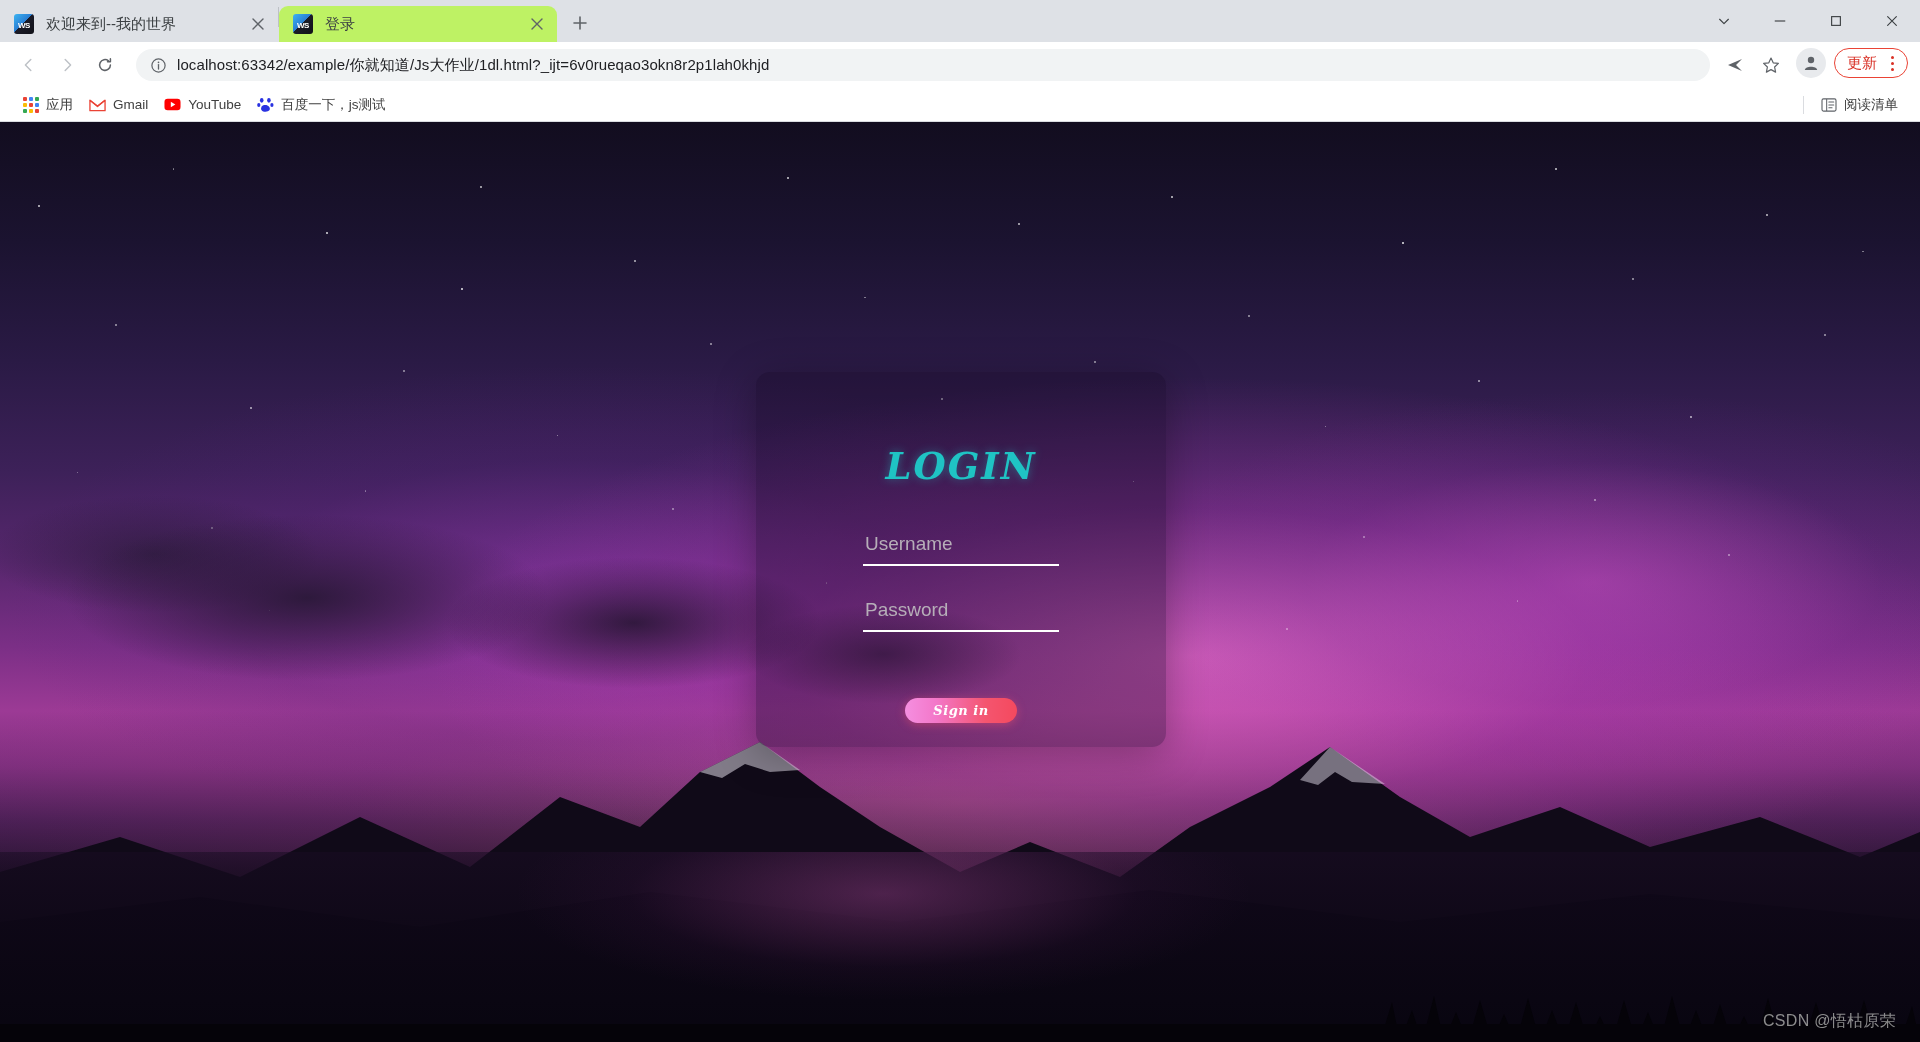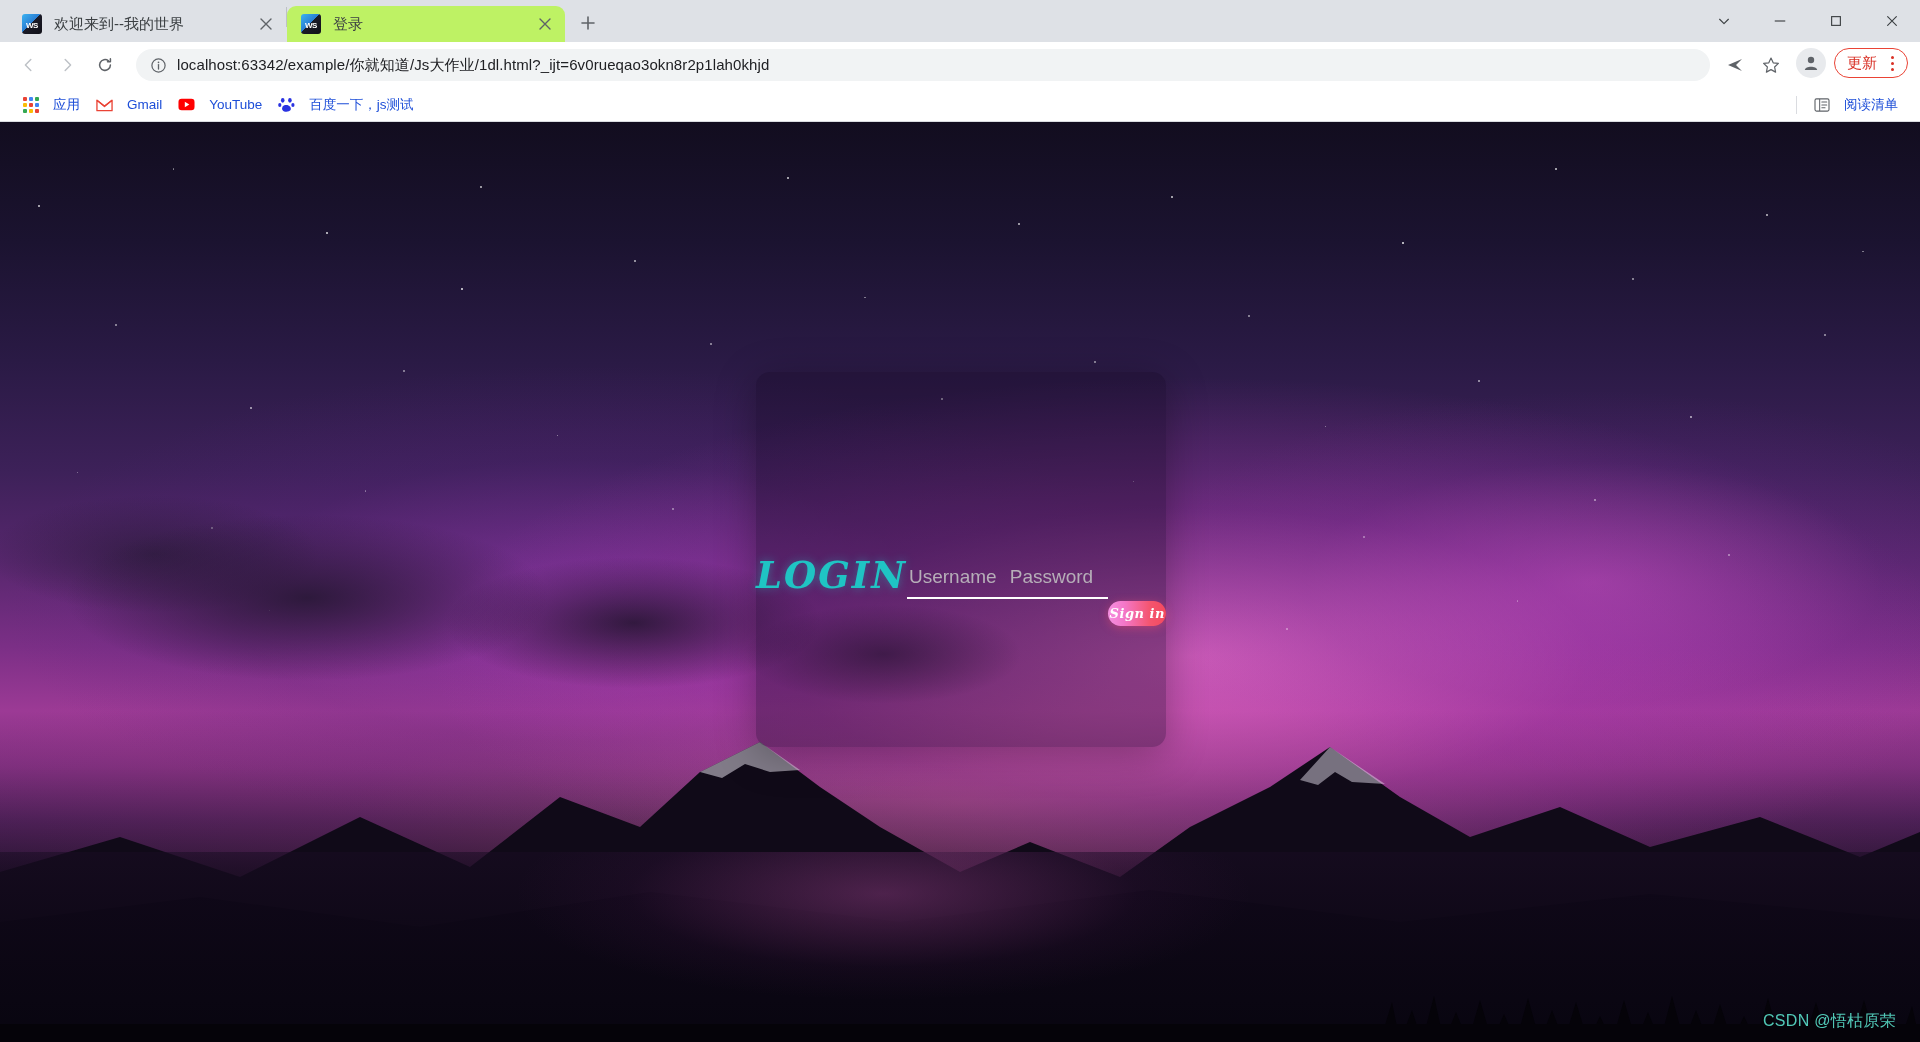--- a/index.html
+++ b/index.html
@@ -11,21 +11,20 @@
   }
 
   
   .browser { width: 1920px; height: 1042px; position: relative; }
 
   .tabstrip {
     height: 42px;
     background: #dee1e6;
     display: flex;
     align-items: flex-end;
-    padding-left: 8px;
     position: relative;
   }
   .tab {
     height: 36px;
     width: 278px;
     display: flex;
     align-items: center;
     padding: 0 8px 0 14px;
     border-radius: 9px 9px 0 0;
     position: relative;
@@ -174,25 +173,25 @@
   .bookmarks {
     height: 34px;
     background: #fff;
     display: flex;
     align-items: center;
     padding: 0 14px;
     border-bottom: 1px solid #dadce0;
   }
   .bm {
     display: flex; align-items: center;
-    gap: 14px;
+    gap: 7px;
     padding: 4px 8px;
     border-radius: 4px;
     font-size: 13.5px;
-    color: #1d4ed8;
+    color: #404040;
     white-space: nowrap;
   }
   .bm-ico { width: 17px; height: 17px; flex: 0 0 17px; display: flex; align-items: center; justify-content: center; }
   .apps-grid { display: grid; grid-template-columns: repeat(3,4px); grid-template-rows: repeat(3,4px); gap: 2px; }
   .apps-grid i { width: 4px; height: 4px; border-radius: 1px; display: block; }
   .bm-right { margin-left: auto; display: flex; align-items: center; gap: 8px; }
   .bm-divider { width: 1px; height: 18px; background: #dadce0; }
 
   
   .viewport {
@@ -261,21 +260,21 @@
   .login-card {
     position: absolute;
     left: 756px;
     top: 250px;
     width: 410px;
     height: 375px;
     border-radius: 14px;
     background: rgba(20,10,34,0.34);
     box-shadow: 0 8px 42px rgba(0,0,0,0.30);
     display: flex;
-    flex-direction: row;
+    flex-direction: column;
     align-items: center;
     padding-top: 72px;
   }
   .login-title {
     font-family: "DejaVu Serif", serif;
     font-style: italic;
     font-weight: bold;
     font-size: 37px;
     color: #1fc4c4;
     letter-spacing: 2px;
@@ -314,21 +313,21 @@
     font-size: 13px;
     letter-spacing: 0.5px;
     box-shadow: 0 2px 10px rgba(244,80,110,0.45);
     cursor: pointer;
   }
 
   .watermark {
     position: absolute;
     right: 24px;
     bottom: 10px;
-    color: #5eead4;
+    color: #a3a3a3;
     font-size: 16px;
     letter-spacing: 0.3px;
     opacity: 0.85;
   }
 </style>
 </head>
 <body>
 
 <div class="browser">
 

